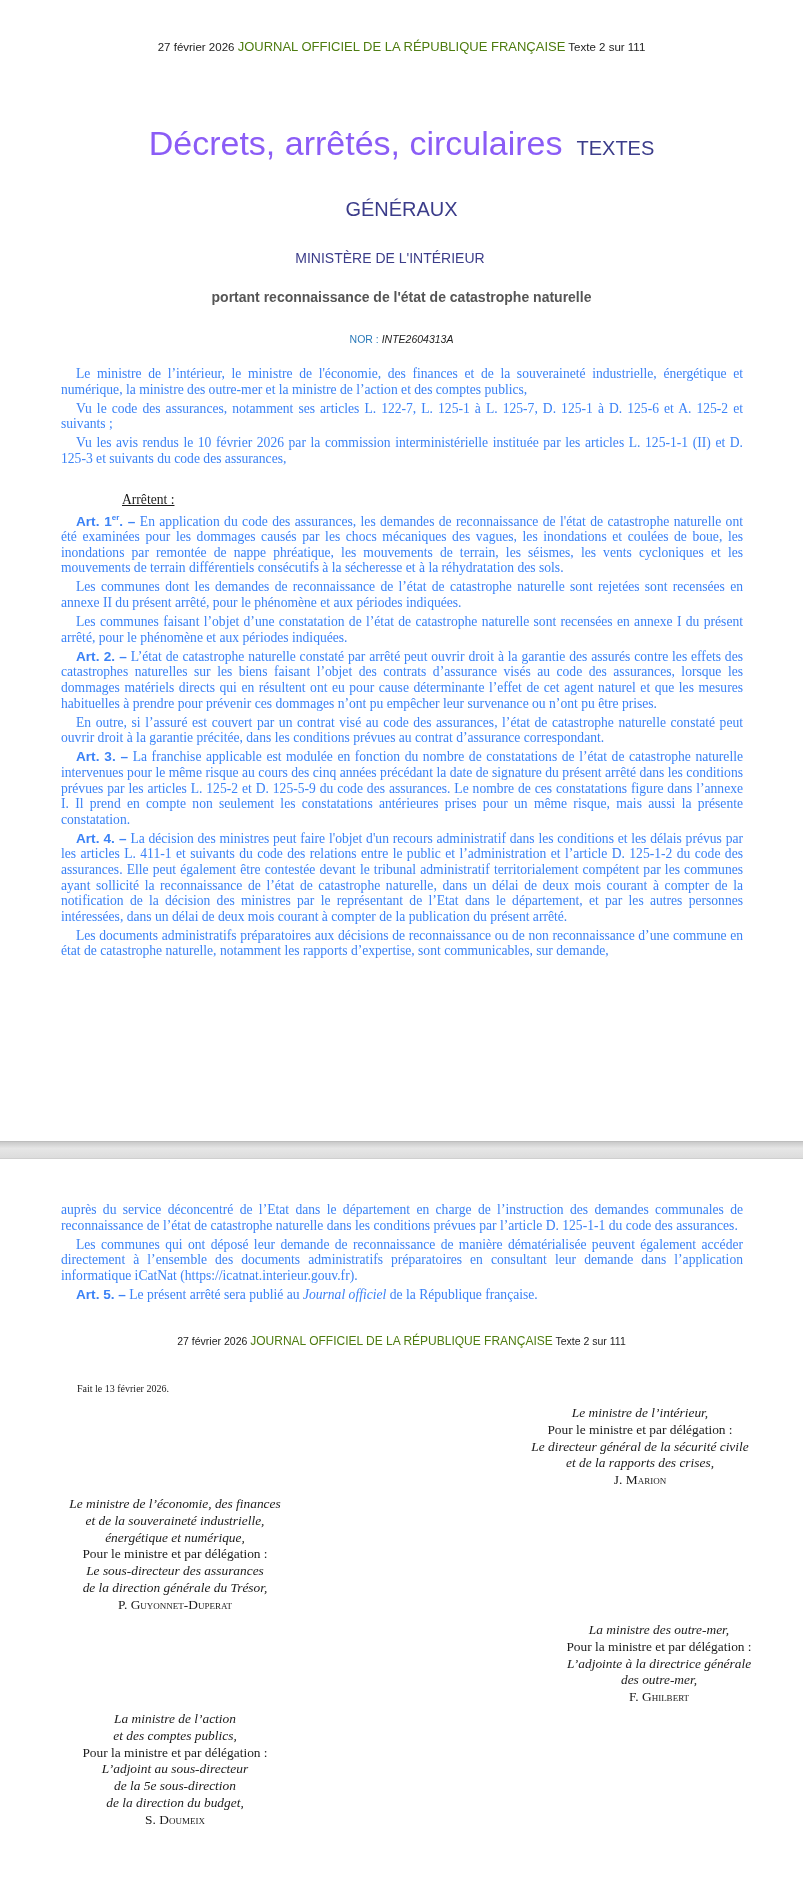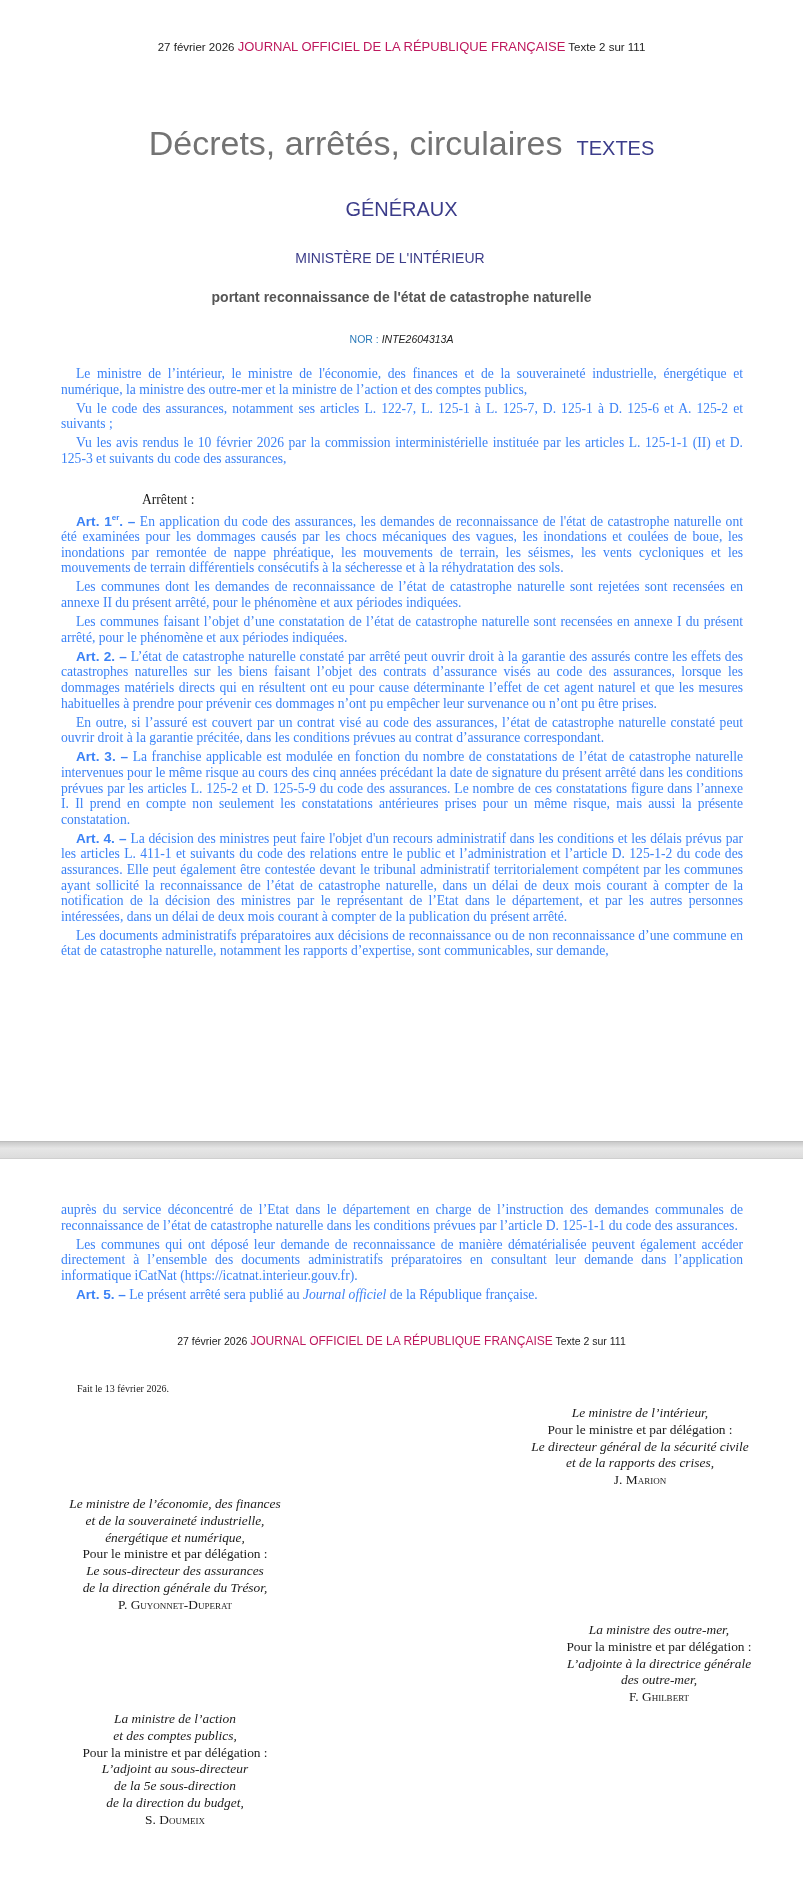--- a/index.html
+++ b/index.html
@@ -1,33 +1,33 @@
 <!DOCTYPE html>
 <html><head>
 <meta charset="utf-8">
 <style>
   html, body { margin:0; padding:0; background:#ffffff; }
   body { width:803px; height:1900px; position:relative; overflow:hidden; color:#1a1a1a; }
   .running-header { position:absolute; left:0; width:803px; text-align:center; font-family:"Liberation Sans", sans-serif; font-size:11.5px; color:#222; }
-  .running-header .jo { color:#be185d; font-size:13px;text-align:right; }
+  .running-header .jo { color:#4d7c0f; font-size:13px;text-align:right; }
   #hdr1 { top:39px; }
   .section-title { position:absolute; top:124px; left:0; width:803px; text-align:center; font-family:"Liberation Sans", sans-serif; }
-  .section-title .big { font-size:34px; color:#737373; }
+  .section-title .big { font-size:34px; color:#8b5cf6; }
   .section-title .small { font-size:20px; color:#3b3c8a; margin-left:14px; }
   .generaux { position:absolute; top:198px; left:0; width:803px; text-align:center; font-family:"Liberation Sans", sans-serif; font-size:20px; color:#3b3c8a; }
   .ministere { position:absolute; top:250px; left:0; width:780px; text-align:center; font-family:"Liberation Sans", sans-serif; font-size:14px; color:#3b3c8a; }
   .arrete-title { position:absolute; top:288px; left:0; width:803px; text-align:center; font-family:"Liberation Sans", sans-serif; font-size:14px; font-weight:bold; color:#555; line-height:18px; }
   .nor { position:absolute; top:333px; left:0; width:803px; text-align:center; font-family:"Liberation Sans", sans-serif; font-size:10.5px; color:#2a79b8; }
   .nor .code { color:#222; font-style:italic; }
   .body-text { position:absolute; left:61px; width:682px; font-family:"Liberation Serif", serif; font-size:13.6px; line-height:15.6px; color:#3b82f6; text-align:justify; }
   .body-text p { margin:0 0 3.5px 0; text-indent:15px; }
   .body-text p.noindent { text-indent:0; }
   .body-text .art { font-family:"Liberation Sans", sans-serif; font-weight:bold; }
   #block1 { top:366px; }
-  .arretent { position:absolute; top:492px; left:142px; font-family:"Liberation Serif", serif; font-size:13.6px; }
+  .arretent { position:absolute; top:492px; left:122px; font-family:"Liberation Serif", serif; font-size:13.6px;text-decoration:underline; }
   #block2 { top:510px; }
   .separator { position:absolute; top:1141px; left:0; width:803px; height:16px; background:linear-gradient(#c9c9c9,#e6e6e6 40%,#dcdcdc); border-top:1px solid #bdbdbd; border-bottom:1px solid #cfcfcf; }
   #block3 { top:1202px; }
   #hdr2 { top:1334px; font-size:10.5px; }
   #hdr2 .jo { font-size:12px; }
   .fait { position:absolute; top:1383px; left:77px; font-family:"Liberation Serif", serif; font-size:10px; }
   .sig { position:absolute; text-align:center; font-family:"Liberation Serif", serif; font-size:13.4px; line-height:16.8px; color:#1a1a1a; }
   .sig .it { font-style:italic; }
   .sig .sc { font-variant:small-caps; }
   #sig1 { top:1405px; left:490px; width:300px; }

